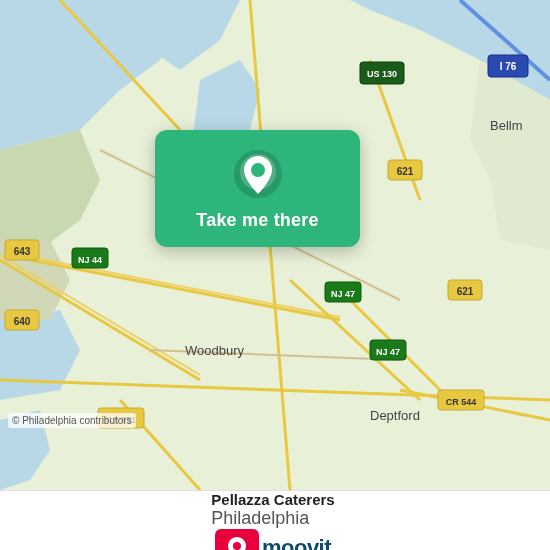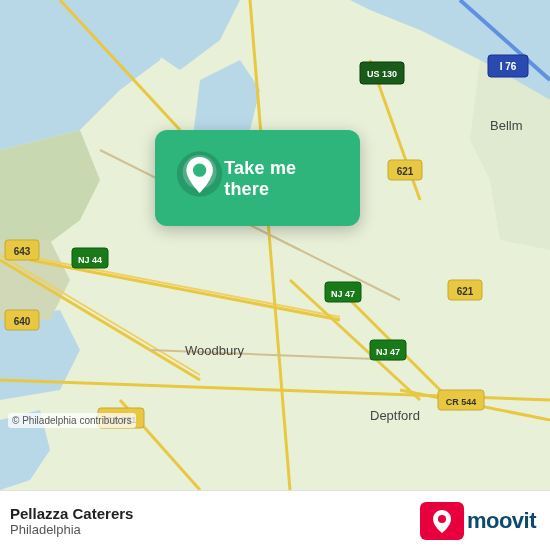--- a/index.html
+++ b/index.html
@@ -29,21 +29,21 @@
 
     
     #action-card {
       position: absolute;
       top: 130px;
       left: 155px;
       width: 205px;
       background-color: #2db57b;
       border-radius: 12px;
       display: flex;
-      flex-direction: row;
+      flex-direction: column;
       align-items: center;
       padding: 18px 20px 16px;
       box-shadow: 0 4px 16px rgba(0,0,0,0.25);
       cursor: pointer;
       z-index: 10;
     }
 
     #pin-icon {
       width: 52px;
       height: 52px;
@@ -60,35 +60,36 @@
     
     #bottom-bar {
       width: 550px;
       height: 60px;
       background: #fff;
       display: flex;
       align-items: center;
       justify-content: space-between;
       padding: 0 14px 0 10px;
       border-top: 1px solid #e0e0e0;
+      flex-direction: column;
     }
 
     #place-info {
       display: flex;
       flex-direction: column;
     }
 
     #place-name {
       font-size: 15px;
       font-weight: 600;
       color: #222;
     }
 
     #place-city {
-      font-size: 13px;
+      font-size: 18px;
       color: #555;
     }
 
     
     #moovit-logo {
       display: flex;
       align-items: center;
       gap: 0;
     }
 

